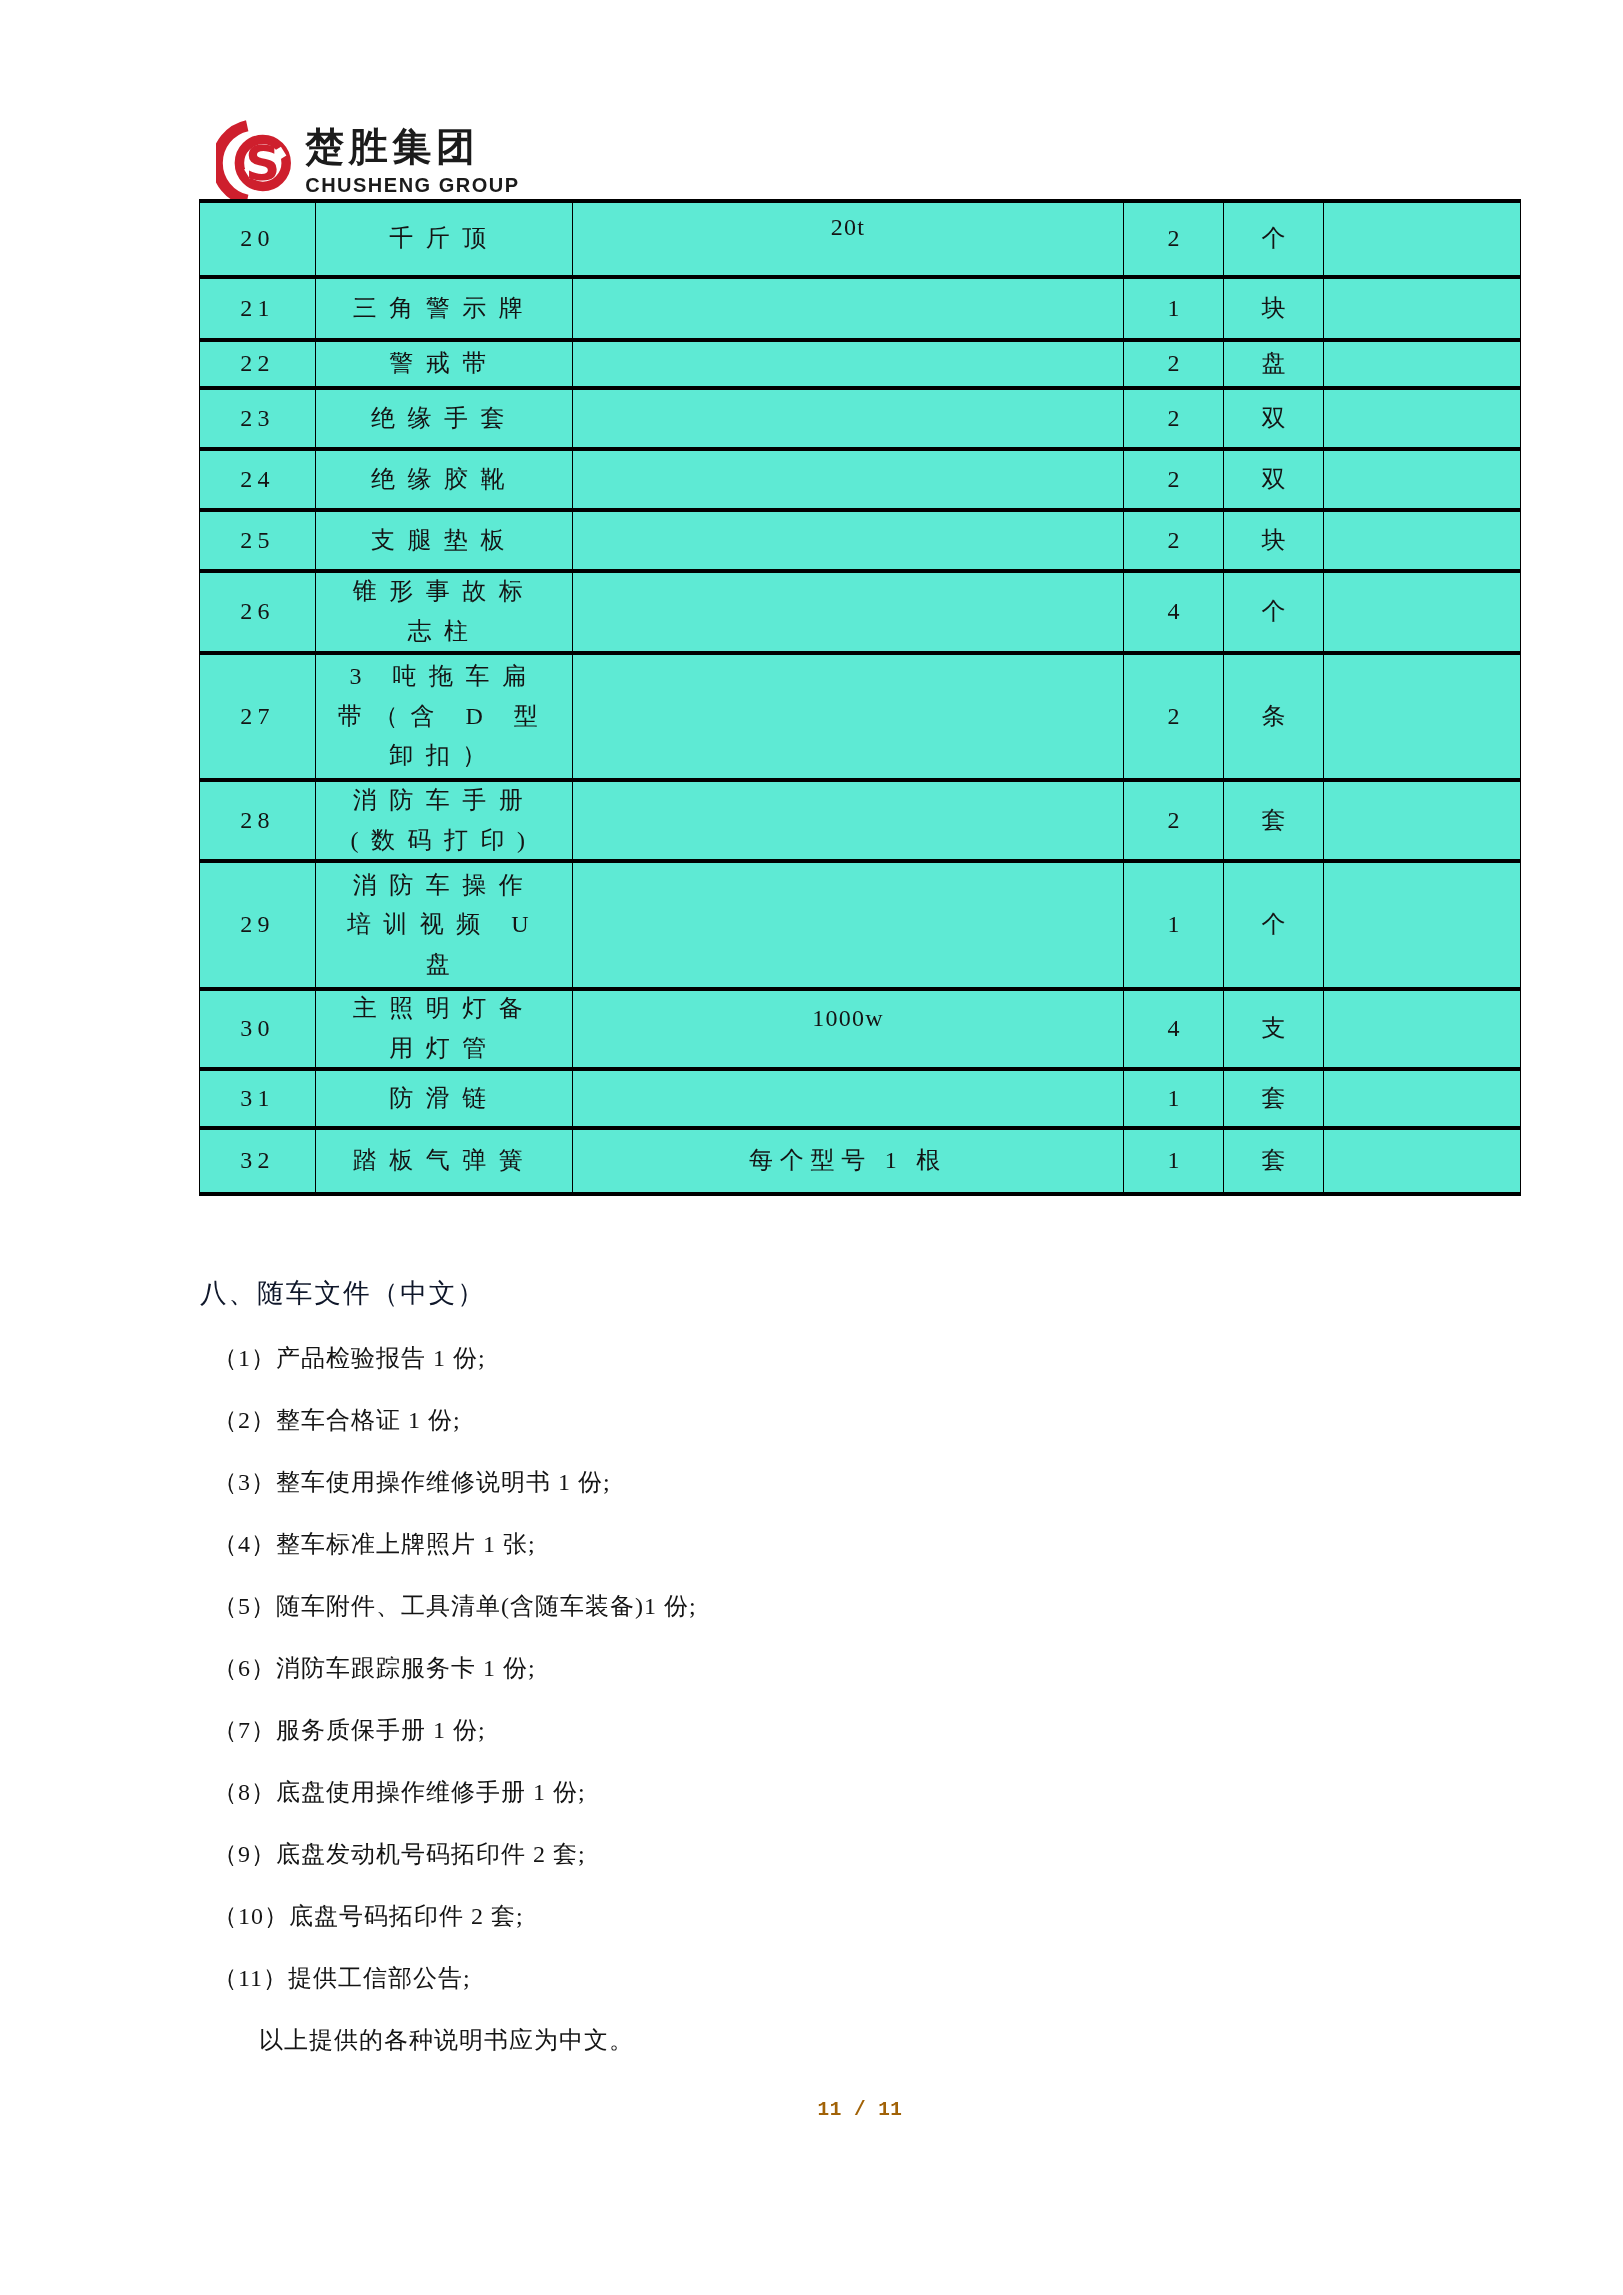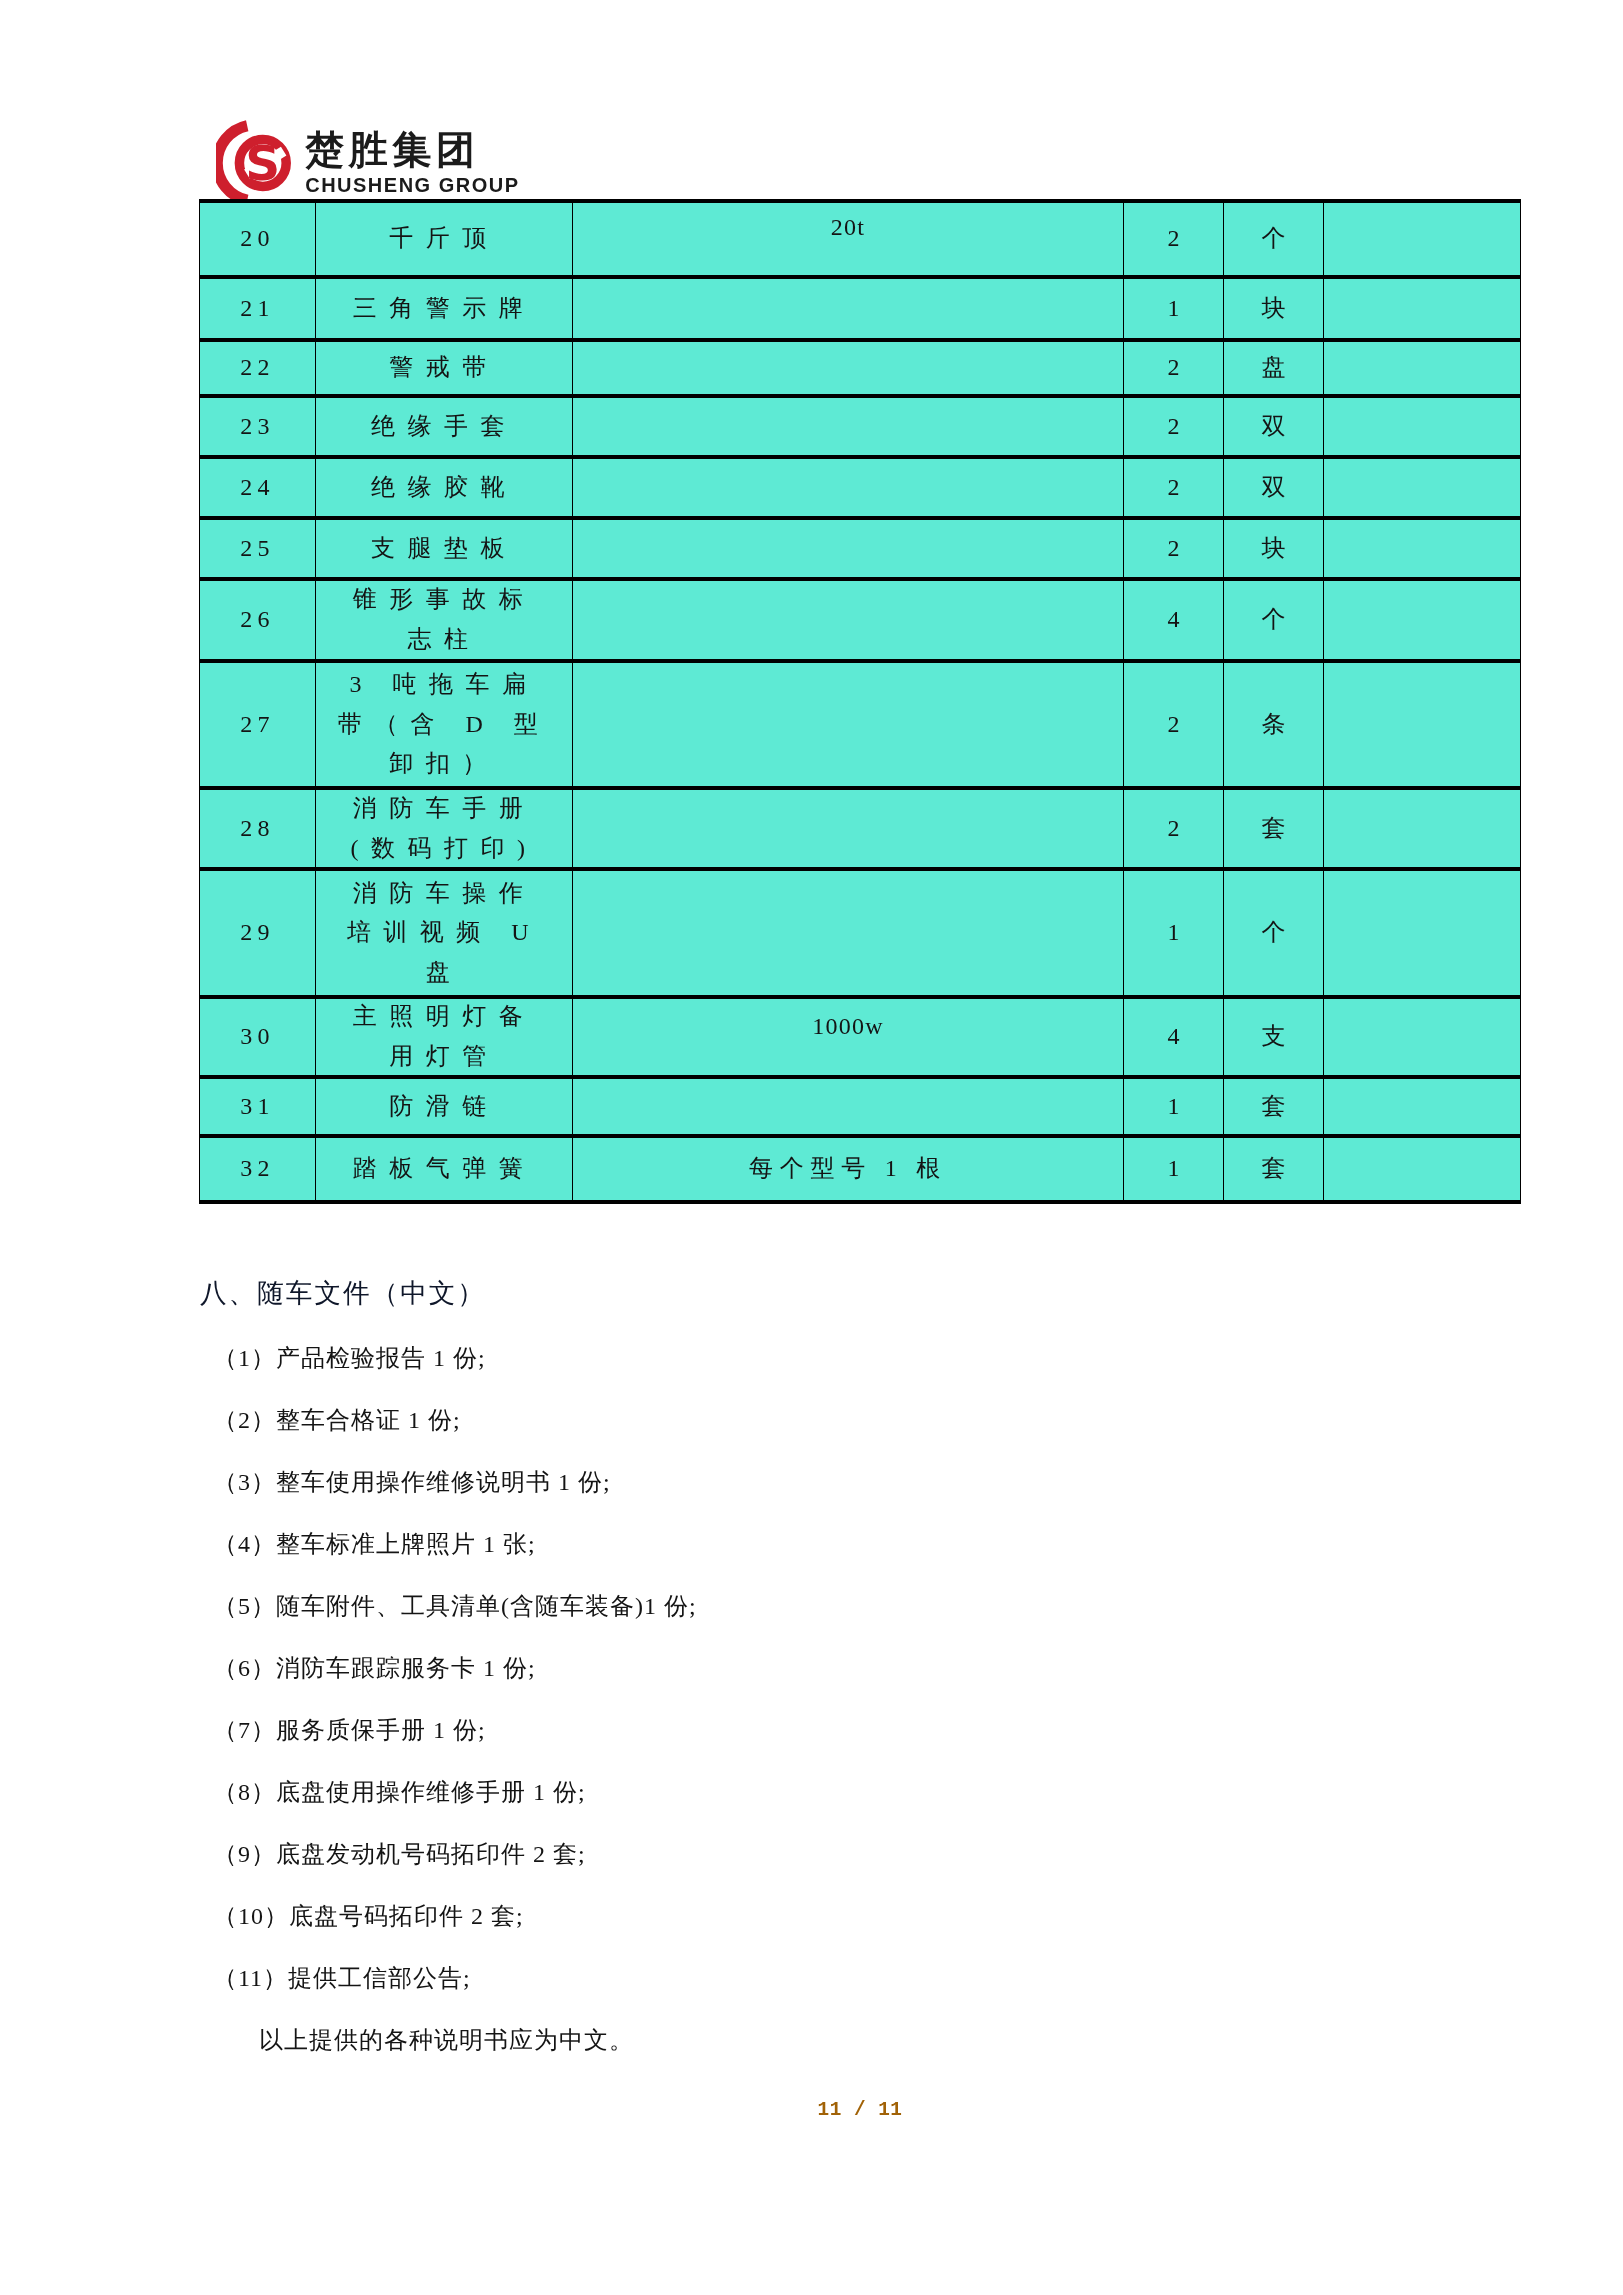--- a/index.html
+++ b/index.html
@@ -15,21 +15,21 @@
   
   .logo-block {
     position:absolute; left:216px; top:119px; height:88px;
     display:flex; align-items:center; gap:11.2px;
   }
   .logo-mark { width:78px; height:88px; display:block; }
   .logo-text { display:flex; flex-direction:column; justify-content:center; }
   .logo-cn {
     font-size:39px; font-weight:bold; letter-spacing:4.6px;
     color:#1b1b1b; line-height:1.1; white-space:nowrap;
-    font-family:Liberation Sans, sans-serif;
+    font-family:Liberation Mono, monospace;
   }
   .logo-en {
     font-size:20px; font-weight:bold; letter-spacing:1.5px;
     color:#1b1b1b; margin-top:3.1px; white-space:nowrap;
     font-family:"Liberation Sans","DejaVu Sans",sans-serif;
   }
 
   
   .equip-table {
     position:absolute; left:199px; top:199px; width:1322px;
@@ -106,21 +106,21 @@
 
     <div class="t-row" style="height:63px">
       <div class="c no">21</div>
       <div class="c name">三角警示牌</div>
       <div class="c spec"></div>
       <div class="c qty">1</div>
       <div class="c unit">块</div>
       <div class="c remark"></div>
     </div>
 
-    <div class="t-row" style="height:56px">
+    <div class="t-row" style="height:48px">
       <div class="c no">22</div>
       <div class="c name">警戒带</div>
       <div class="c spec"></div>
       <div class="c qty">2</div>
       <div class="c unit">盘</div>
       <div class="c remark"></div>
     </div>
 
     <div class="t-row" style="height:61px">
       <div class="c no">23</div>

